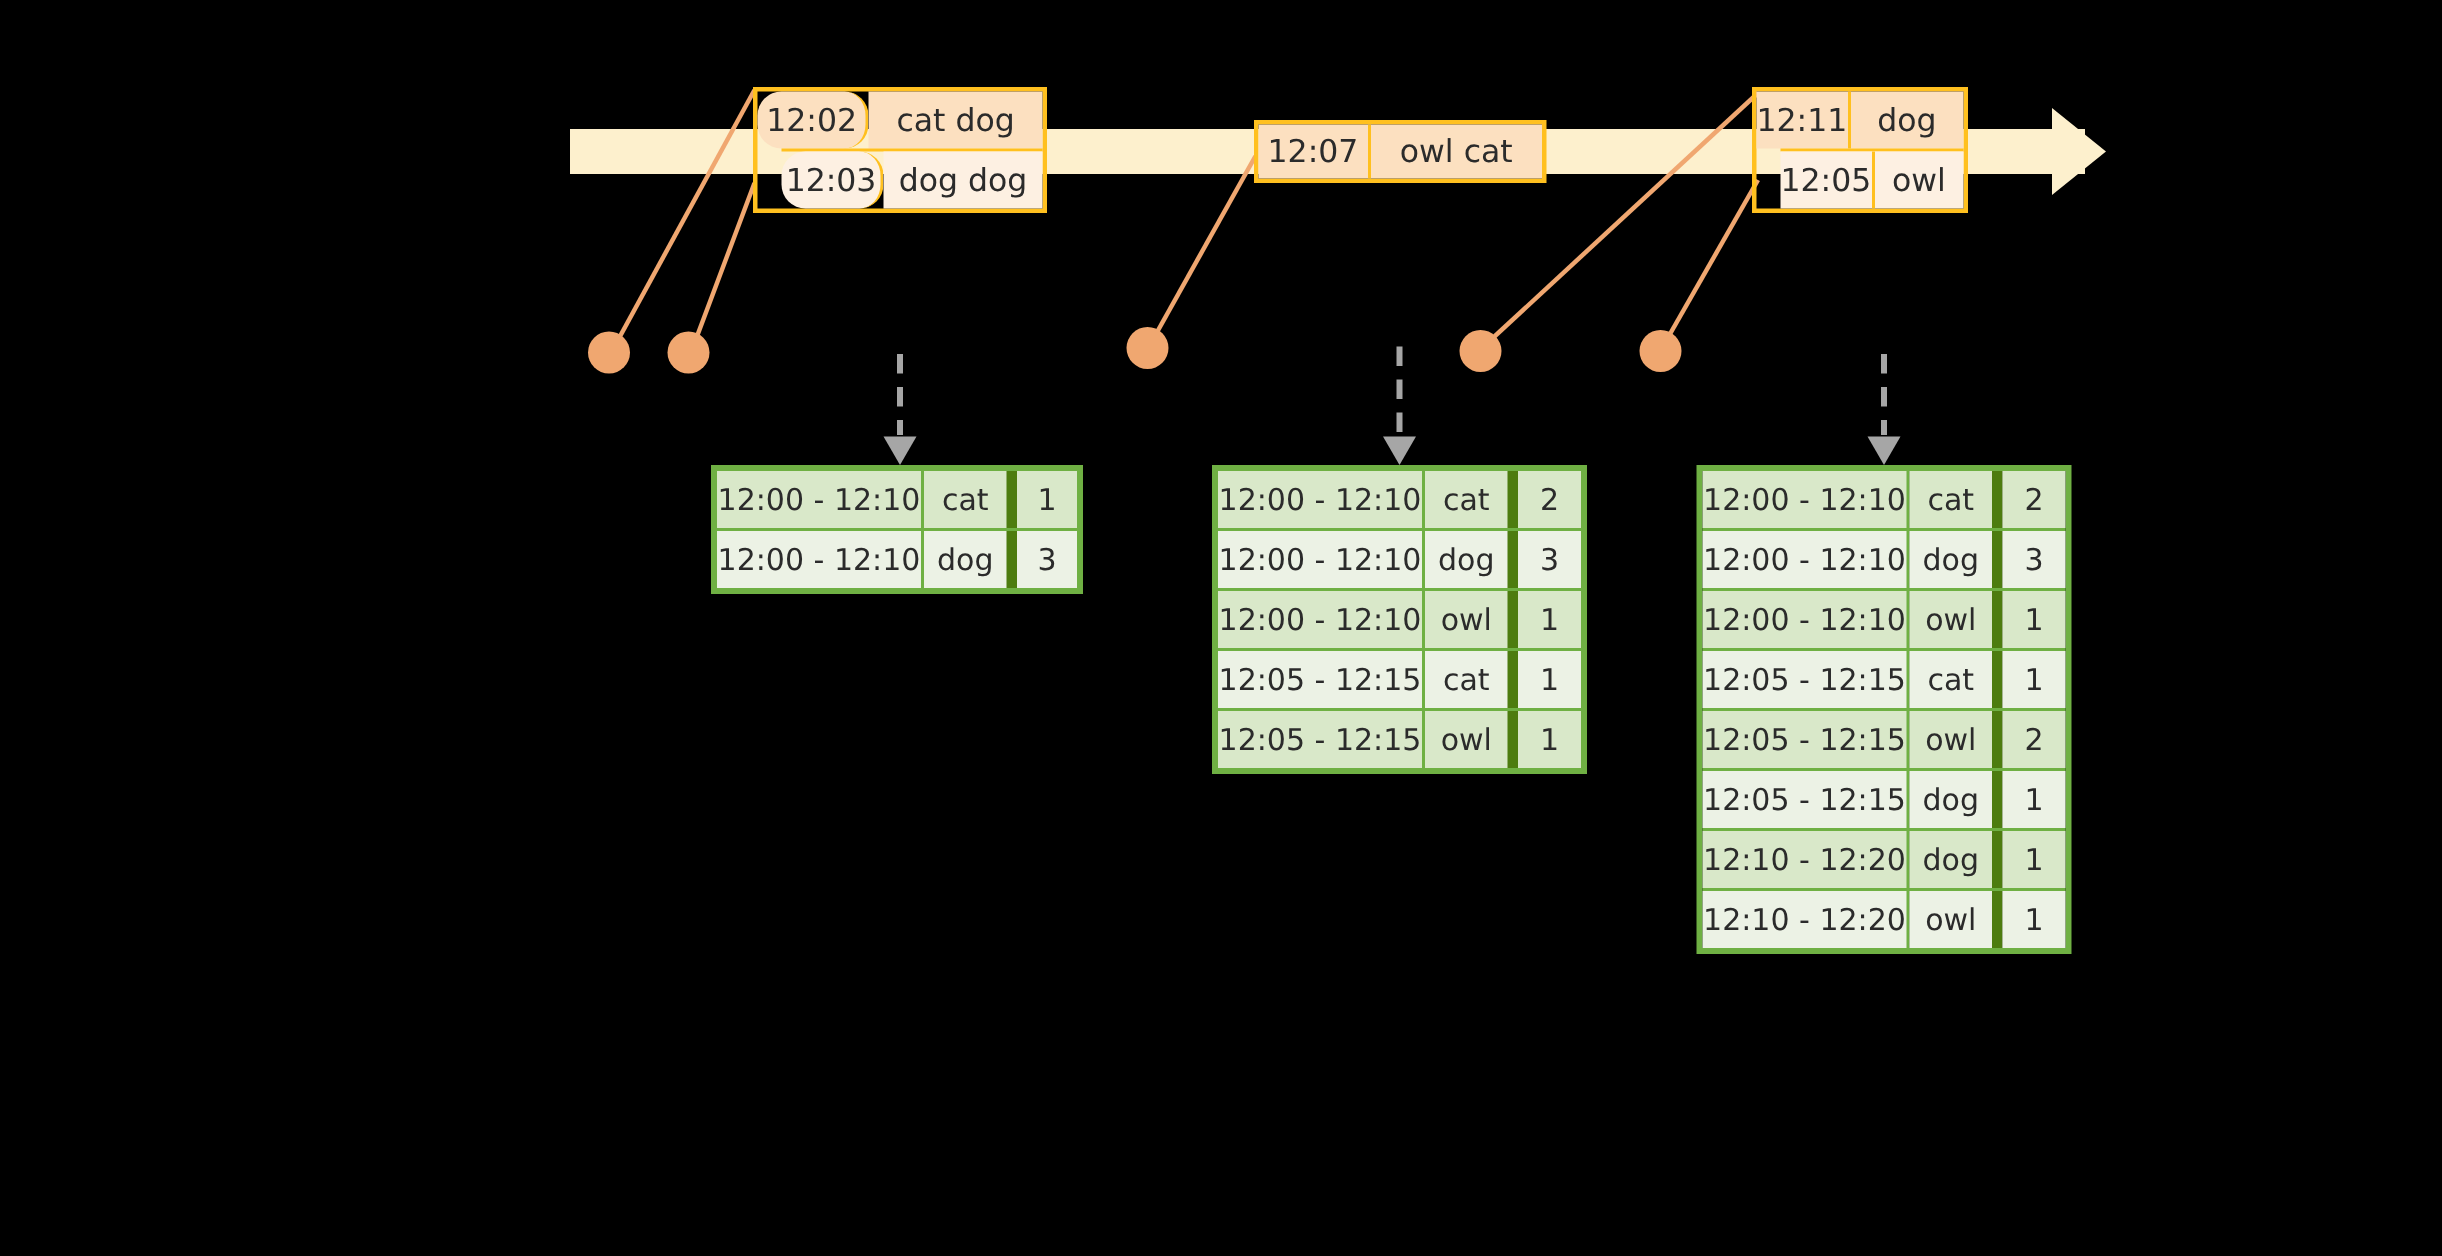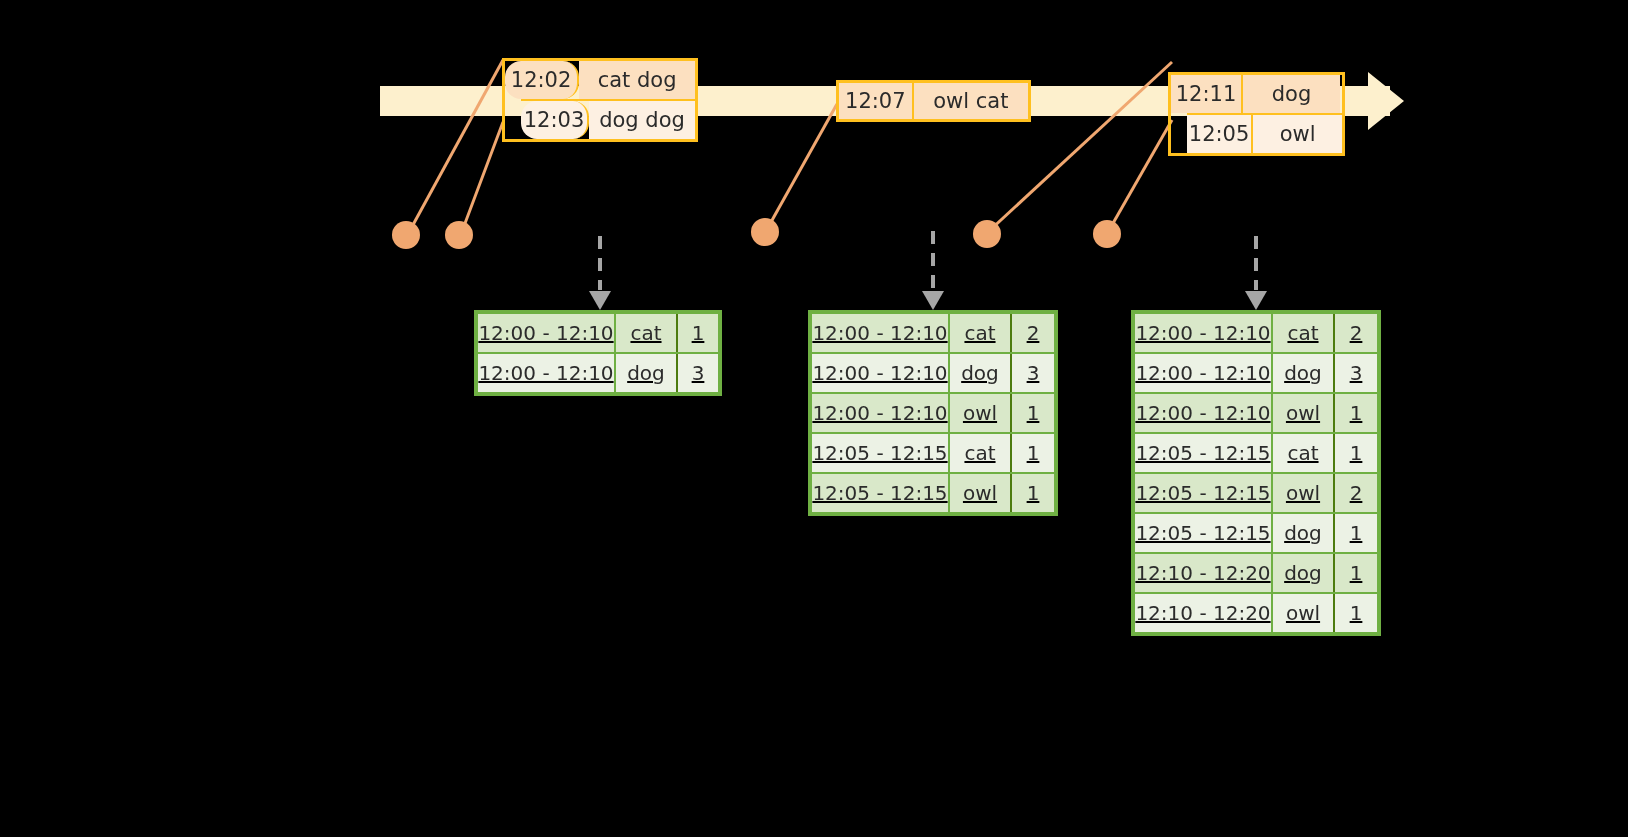--- a/index.html
+++ b/index.html
@@ -24,34 +24,34 @@
   .evt-row .w{display:flex;align-items:center;justify-content:center;
               box-sizing:border-box;}
   .evt-row.shade .t,.evt-row.shade .w{background:#fce0c0;}
   .evt-row.light .t,.evt-row.light .w{background:#fdf0e2;}
   .evt .t,.evt .w{font-size:21px;color:#2b2b2b;}
 
   #evt1{left:502px;top:58px;width:196px;height:84px;}
   #evt1 .t{width:83px;border-radius:16px;}  #evt1 .w{width:130px;}
   #evt2{left:836px;top:80px;width:195px;height:42px;}
   #evt2 .t{width:82px;}  #evt2 .w{width:126px;}
-  #evt3{left:1168px;top:72px;width:177px;height:84px;}
+  #evt3{left:1168px;top:58px;width:144px;height:84px;}
   #evt3 .t{width:72px;}  #evt3 .w{width:97px;}
 
   
   .conn{position:absolute;left:0;top:0;width:1628px;height:837px;overflow:visible;}
 
   
-  .rtable{position:absolute;border:4px solid #6fb043;box-sizing:border-box;text-decoration:underline;}
+  .rtable{position:absolute;border:4px solid #6fb043;box-sizing:border-box;}
   .rrow{display:flex;}
   .rrow + .rrow{border-top:2px solid #6fb043;}
   .rrow .c{box-sizing:border-box;display:flex;align-items:center;justify-content:center;
            font-size:20px;color:#2b2b2b;height:38px;}
   .rrow .c.win{border-right:2px solid #6fb043;}
-  .rrow .c.key{border-right:2px solid #4d7c0f;}
+  .rrow .c.key{border-right:7px solid #4d7c0f;}
   .rrow.a .c{background:#d9e8c9;}
   .rrow.b .c{background:#ecf2e5;}
 
   #tbl1{left:474px;top:310px;width:248px;}
   #tbl1 .win{width:138px;} #tbl1 .key{width:62px;} #tbl1 .cnt{width:40px;}
   #tbl2{left:808px;top:310px;width:250px;}
   #tbl2 .win{width:138px;} #tbl2 .key{width:62px;} #tbl2 .cnt{width:42px;}
   #tbl3{left:1131px;top:310px;width:250px;}
   #tbl3 .win{width:138px;} #tbl3 .key{width:62px;} #tbl3 .cnt{width:42px;}
 </style>

